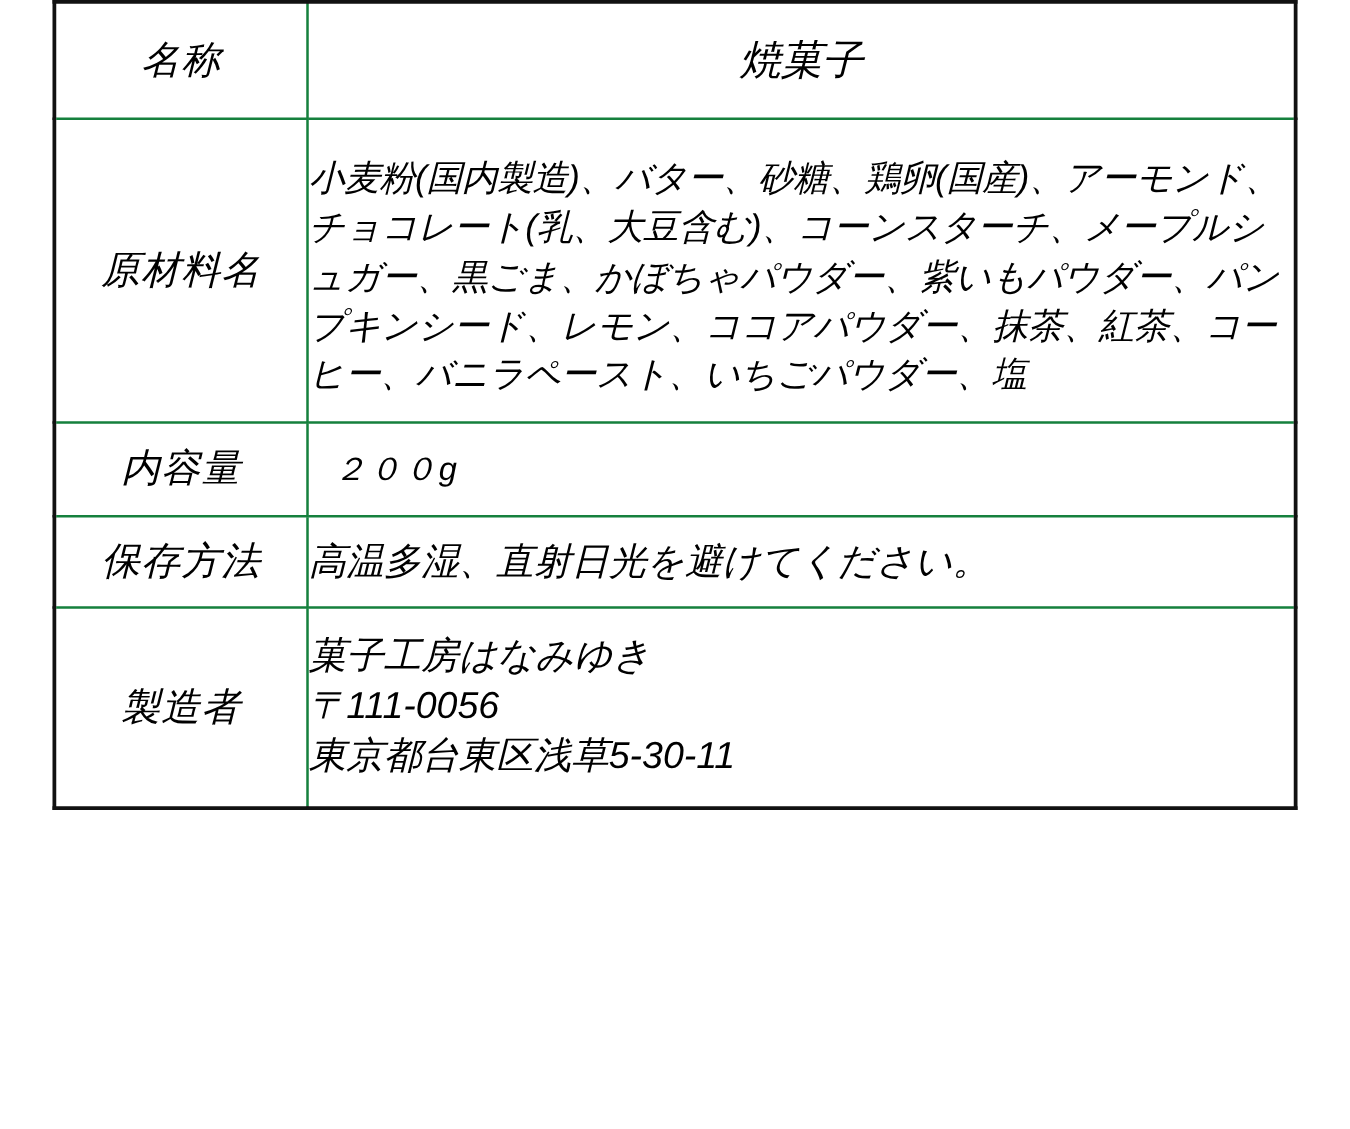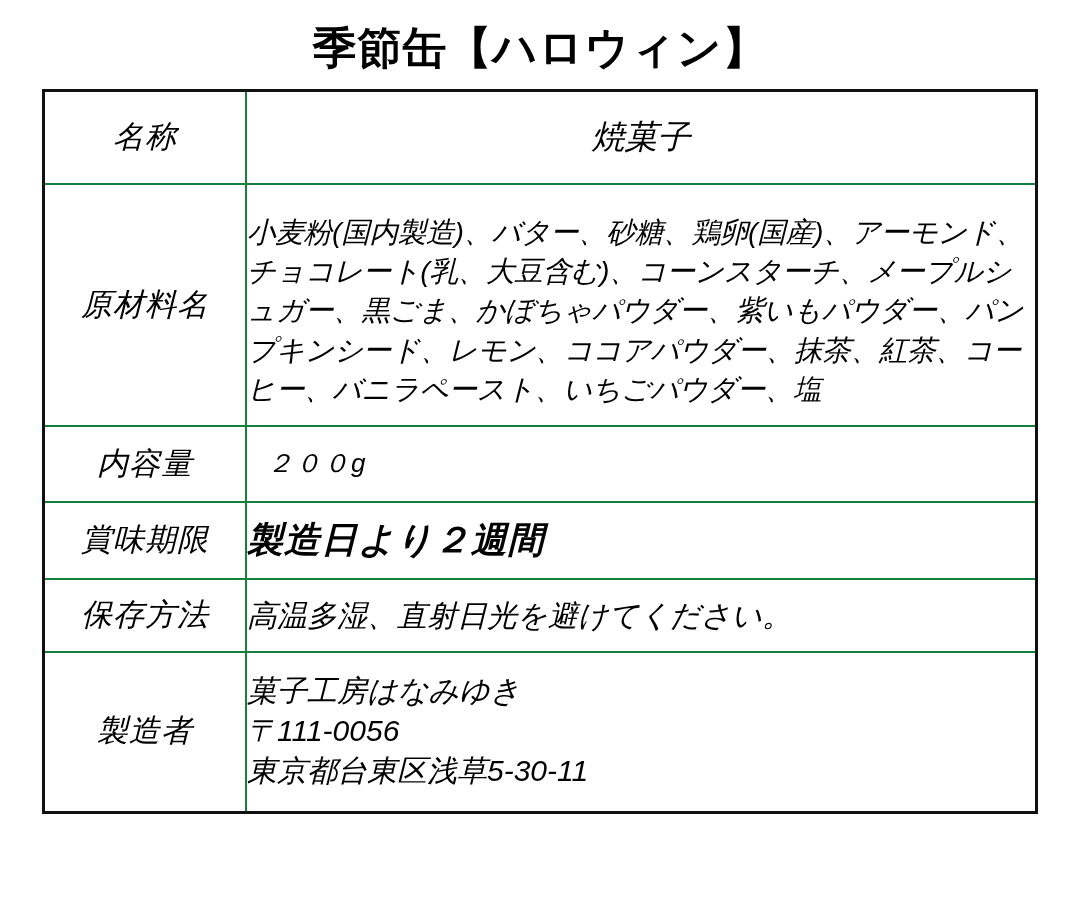--- a/index.html
+++ b/index.html
@@ -102,39 +102,34 @@
   .maker-line {
     display: block;
     white-space: pre;
   }
 </style>
 </head>
 <body>
 
 <div class="page">
 
-  <div class="title">季節缶【ハロウィン】</div>
 
   <table class="label-table">
     <tbody>
       <tr class="row-name">
         <td class="col-label">名称</td>
         <td class="col-value">焼菓子</td>
       </tr>
       <tr class="row-ingredients">
         <td class="col-label">原材料名</td>
         <td class="col-value">小麦粉(国内製造)、バター、砂糖、鶏卵(国産)、アーモンド、チョコレート(乳、大豆含む)、コーンスターチ、メープルシュガー、黒ごま、かぼちゃパウダー、紫いもパウダー、パンプキンシード、レモン、ココアパウダー、抹茶、紅茶、コーヒー、バニラペースト、いちごパウダー、塩</td>
       </tr>
       <tr class="row-volume">
         <td class="col-label">内容量</td>
         <td class="col-value">２００g</td>
-      </tr>
-      <tr class="row-expiry">
-        <td class="col-label">賞味期限</td>
-        <td class="col-value">製造日より２週間</td>
       </tr>
       <tr class="row-storage">
         <td class="col-label">保存方法</td>
         <td class="col-value">高温多湿、直射日光を避けてください。</td>
       </tr>
       <tr class="row-maker">
         <td class="col-label">製造者</td>
         <td class="col-value">
           <span class="maker-line">菓子工房はなみゆき</span>
           <span class="maker-line">〒111-0056</span>

